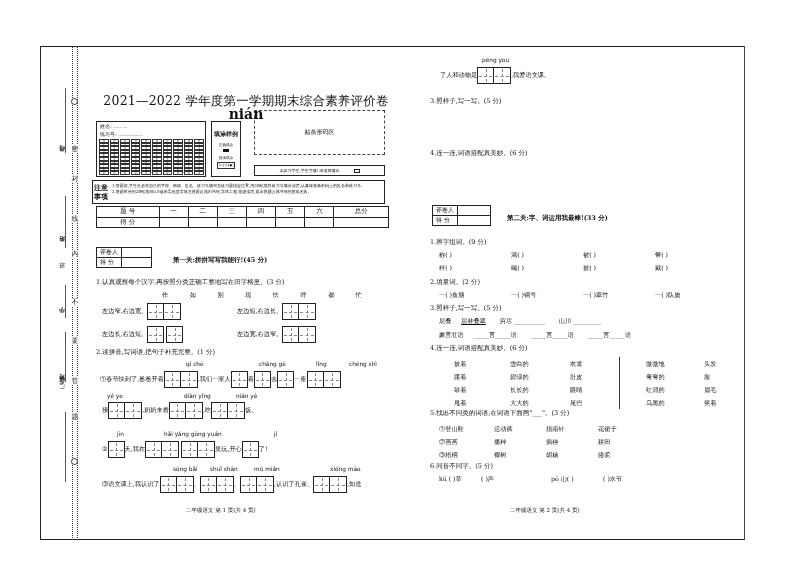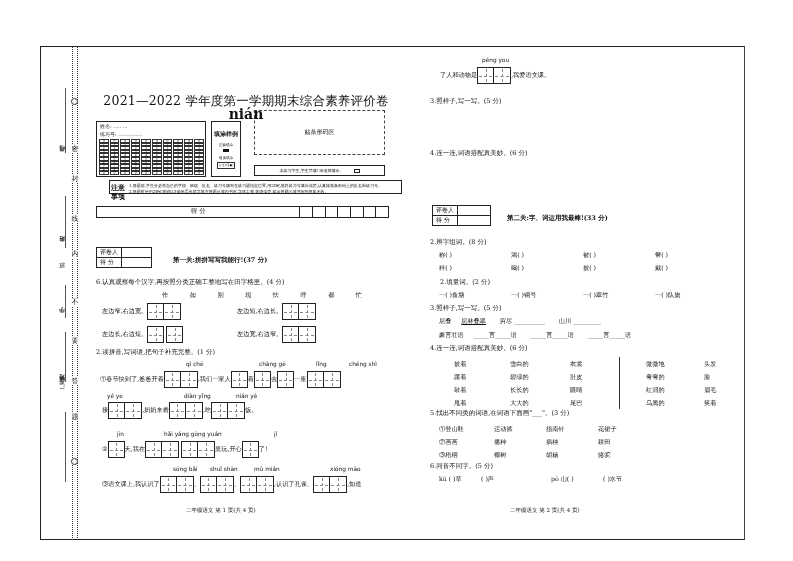--- a/index.html
+++ b/index.html
@@ -28,21 +28,21 @@
   .samplebox { left: 211px; top: 121px; width: 30px; height: 56px; border: 1px solid #222; text-align: center; }
   .samplebox .h { font-size: 6px; font-weight: bold; margin-top: 8px; }
   .samplebox .s { font-size: 3.5px; margin-top: 4px; }
   .samplebox .mark { width: 6px; height: 3px; background: #111; margin: 2px auto; }
   .samplebox .wrong { width: 18px; height: 7px; border: 0.5px solid #333; margin: 2px auto; font-size: 3px; }
 
   .barcode { left: 254px; top: 110px; width: 131px; height: 45px; border: 1px dashed #444; display:flex; align-items:center; justify-content:center; font-size: 6px; }
   .absent { left: 254px; top: 165px; width: 131px; height: 11px; border: 1px solid #222; font-size: 4px; display:flex; align-items:center; justify-content:center; gap: 10px; }
   .absent .chk { width: 6px; height: 4px; border: 1px solid #222; }
 
-  .notice { left: 109px; top: 180px; width: 293px; height: 14px; border: 1px solid #222; display: flex; }
+  .notice { left: 92px; top: 180px; width: 293px; height: 24px; border: 1px solid #222; display: flex; }
   .notice .lbl { width: 17px; font-size: 7px; font-weight: bold; line-height: 9px; padding: 2px 1px; }
   .notice .txt { font-size: 4px; line-height: 5.5px; padding: 2px; }
 
   table.score { position: absolute; left: 96px; top: 206px; width: 293px; border-collapse: collapse; font-size: 6.5px; }
   table.score td { border: 1px solid #222; height: 10.5px; text-align: center; }
 
   .grader { border-collapse: collapse; font-size: 6px; position: absolute; }
   .grader td { border: 1px solid #222; height: 10px; padding: 0 3px; }
   .grader td.blank { width: 30px; }
 
@@ -236,20 +236,30 @@
 <div class="abs notice">
   <div class="lbl">注意事项</div>
   <div class="txt">
     <div>1.答题前,学生务必将自己的学校、班级、姓名、练习号填写在练习题指定位置,用2B铅笔将练习号填涂清楚,认真核准条形码上的姓名和练习号。</div>
     <div>2.答题时使用2B铅笔或0.5毫米黑色签字笔在答题区域内书写,字体工整,笔迹清楚,超出答题区域书写的答案无效。</div>
   </div>
 </div>
 
 <table class="score">
   <tbody>
+      <tr>
+    <td>题 号</td>
+    <td>一</td>
+    <td>二</td>
+    <td>三</td>
+    <td>四</td>
+    <td>五</td>
+    <td>六</td>
+    <td>总分</td>
+  </tr>
   <tr>
     <td>得 分</td>
     <td></td>
         <td></td>
     <td></td>
         <td></td>
     <td></td>
         <td></td>
     <td></td>
   </tr>
@@ -261,23 +271,23 @@
       <tr>
         <td>评卷人</td>
         <td class="blank"></td>
       </tr>
   <tr>
         <td>得 分</td>
         <td class="blank"></td>
       </tr>
 </tbody>
   </table>
-<div class="abs section-title" style="left:173px;top:256px">第一关:拼拼写写我能行!(37 分)</div>
-
-<div class="abs q" style="left:96px;top:278px">6.认真观察每个汉字,再按照分类正确工整地写在田字格里。(4 分)</div>
+<div class="abs section-title" style="left:173px;top:256px">第一关:拼拼写写我能行!(45 分)</div>
+
+<div class="abs q" style="left:96px;top:278px">1.认真观察每个汉字,再按照分类正确工整地写在田字格里。(3 分)</div>
 <div class="abs t" style="left:162px;top:291px;width:200px;display:flex;justify-content:space-between">
   <span>作</span>
     <span>如</span>
   <span>别</span>
     <span>现</span>
   <span>怯</span>
     <span>呼</span>
   <span>都</span>
     <span>忙</span>
 </div>
@@ -385,35 +395,35 @@
         <td class="blank" style="width:33px"></td>
       </tr>
   <tr>
         <td>得 分</td>
         <td class="blank" style="width:33px"></td>
       </tr>
 </tbody>
   </table>
 <div class="abs section-title" style="left:507px;top:214px">第二关:字、词运用我最棒!(33 分)</div>
 
-<div class="abs q" style="left:430px;top:238px">2.辨字组词。(8 分)</div>
+<div class="abs q" style="left:430px;top:238px">1.辨字组词。(9 分)</div>
 <div class="abs t" style="left:439px;top:251px;width:280px;display:flex">
   <span style="width:72px">称(        )</span>
     <span style="width:72px">渴(        )</span>
   <span style="width:72px">被(        )</span>
     <span>带(        )</span>
 </div>
 <div class="abs t" style="left:439px;top:264px;width:280px;display:flex">
   <span style="width:72px">秤(        )</span>
     <span style="width:72px">喝(        )</span>
   <span style="width:72px">披(        )</span>
     <span>戴(        )</span>
 </div>
 
-<div class="abs q" style="left:440px;top:278px">2.填量词。(2 分)</div>
+<div class="abs q" style="left:430px;top:278px">2.填量词。(2 分)</div>
 <div class="abs t" style="left:439px;top:291px;width:280px;display:flex">
   <span style="width:72px">一(      )鱼塘</span>
     <span style="width:72px">一(      )铜号</span>
   <span style="width:72px">一(      )翠竹</span>
     <span>一(      )队旗</span>
 </div>
 
 <div class="abs q" style="left:430px;top:304px">3.照样子,写一写。(5 分)</div>
 <div class="abs t" style="left:439px;top:317px;white-space:nowrap">
   <span>层叠</span>&nbsp;&nbsp;&nbsp;&nbsp;

